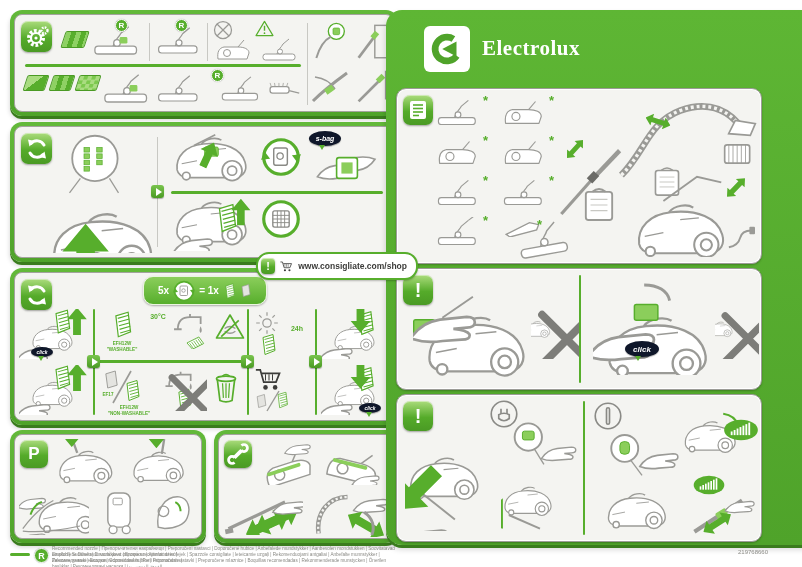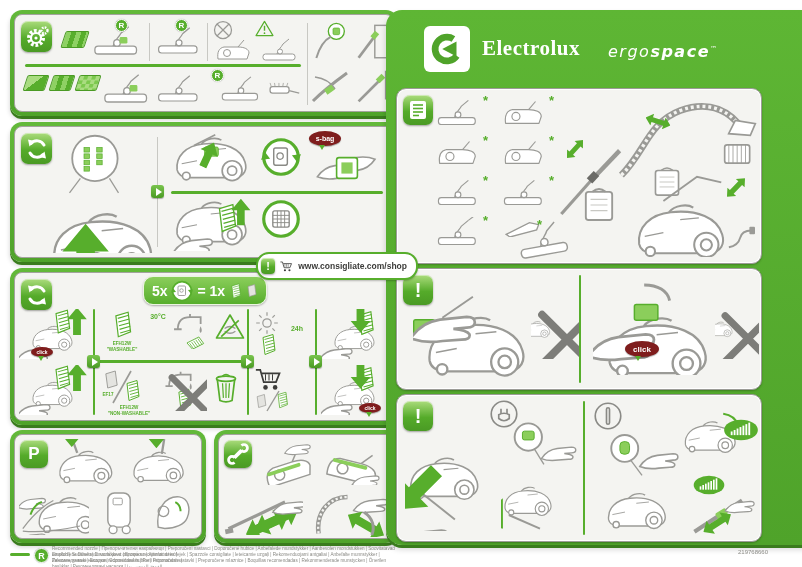--- a/index.html
+++ b/index.html
@@ -22,21 +22,21 @@
         box-shadow:0 1px 1px rgba(0,0,0,.3);z-index:3}
   .chev::after{content:"";display:block;border-left:6px solid #fff;border-top:4px solid transparent;
                border-bottom:4px solid transparent;margin-left:2px}
   .rdot{position:absolute;border-radius:50%;background:#57ae2c;color:#fff;font-weight:bold;
         display:flex;align-items:center;justify-content:center;border:1px solid #fff;
         box-shadow:0 0 1px rgba(0,0,0,.4);z-index:2}
   .floor{position:absolute;transform:skewX(-18deg);border-radius:2px;border:1px solid #4a9a24}
   .f1{background:repeating-linear-gradient(90deg,#8ed163 0 5px,#57ae2c 5px 10px)}
   .f2{background:linear-gradient(135deg,#a9dc80 45%,#57ae2c 45%)}
   .f3{background:repeating-conic-gradient(#7cc94e 0 25%,#a9dc80 0 50%) 0 0/8px 8px}
-  .bubble{position:absolute;background:#7f1d1d;color:#fff;font-weight:bold;
+  .bubble{position:absolute;background:#0f172a;color:#fff;font-weight:bold;font-style:italic;
           border-radius:50%;display:flex;align-items:center;justify-content:center;
           box-shadow:0 1px 1px rgba(0,0,0,.3);z-index:3}
   .bubble::after{content:"";position:absolute;bottom:-4px;left:30%;border-top:5px solid #57ae2c;
                  border-left:3px solid transparent;border-right:3px solid transparent}
   .lab{position:absolute;color:#57ae2c;font-weight:bold;text-align:center;line-height:1.2;z-index:2}
   .art{position:absolute}
   .pill{position:absolute;background:#fff;border:2px solid #57ae2c;border-radius:13px;
         display:flex;align-items:center;gap:5px;padding:2px 9px 2px 3px;
         box-shadow:0 1px 2px rgba(0,0,0,.25);z-index:5}
   .badge{position:absolute;background:linear-gradient(#8bce5b,#57ae2c);border:1px solid #eaf5df;
@@ -416,21 +416,21 @@
     <span style="font-size:8.5px;font-weight:bold;color:#3c3c3a">www.consigliate.com/shop</span>
   </div>
 
   <div class="gpanel" style="left:10px;top:268px;width:388px;height:157px">
     <div class="inner">
       <div class="cicon" style="left:6px;top:6px;width:31px;height:31px">
         <svg width="24" height="24" viewBox="0 0 24 24">
             <use href="#sym-recycle"></use>
           </svg>
       </div>
-      <div class="badge" style="left:128px;top:3px;width:122px;height:27px;font-size:14px">
+      <div class="badge" style="left:128px;top:3px;width:122px;height:27px;font-size:10px">
         <span>5x</span>
         <svg width="22" height="22" viewBox="0 0 44 44">
             <use href="#sym-sbagcirc"></use>
           </svg>
         <span>= 1x</span>
         <svg width="13" height="16" viewBox="0 0 36 44">
             <use href="#sym-filtg"></use>
           </svg>
         <svg width="12" height="15" viewBox="0 0 36 44">
             <use href="#sym-filtp"></use>
@@ -604,23 +604,20 @@
   <div class="ftr" style="left:52px;top:552px;width:346px">Empfohlene Düsen | Συνιστώμενα ακροφύσια | Ajánlott szívófejek | Spazzole consigliate | Ieteicamie uzgaļi | Rekomenduojami antgaliai | Anbefalte munnstykker | Zalecane ssawki | Escovas recomendadas | Perii recomandate |</div>
   <div class="ftr" style="left:52px;top:558px;width:346px">Рекомендуемые насадки | Odporúčané hubice | Priporočeni nastavki | Preporučene mlaznice | Boquillas recomendadas | Rekommenderade munstycken | Önerilen başlıklar | Рекомендовані насадки | الفوهة الموصى بها</div>
 
   <div class="rcol" style="left:386px;top:10px;width:444px;height:535px">
     <div class="logo-box" style="left:38px;top:16px;width:46px;height:46px">
       <svg width="38" height="38" viewBox="0 0 40 40">
           <use href="#sym-elux"></use>
         </svg>
     </div>
     <div class="brand" style="left:96px;top:26px">Electrolux</div>
-    <div class="wordmark" style="left:222px;top:32px">
-      <span>ergo</span><span style="font-weight:bold">space</span><sup style="font-size:7px">™</sup>
-    </div>
 
     <div class="wpanel" style="left:10px;top:78px;width:364px;height:174px">
       <div class="cicon" style="left:6px;top:6px;width:30px;height:30px">
         <svg width="24" height="24" viewBox="0 0 24 24">
             <use href="#sym-checklist"></use>
           </svg>
       </div>
       <svg class="art" style="left:38px;top:8px;width:46px;height:32px" viewBox="0 0 80 52">
           <use href="#sym-noz"></use>
         </svg>

